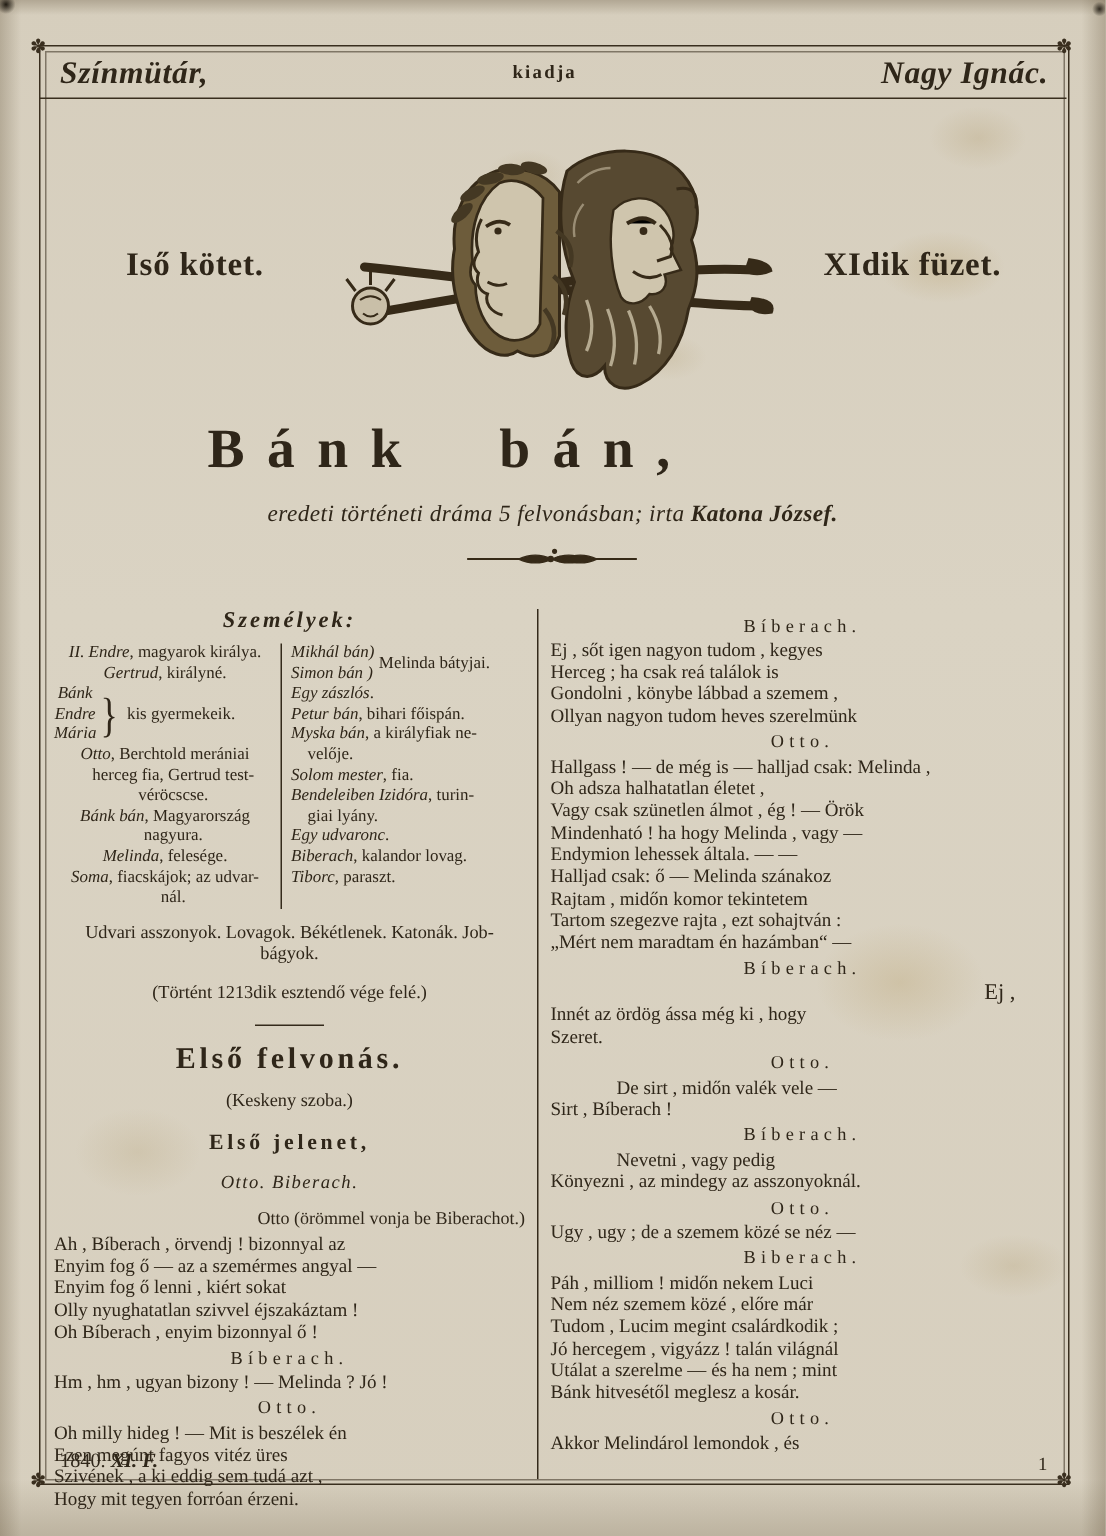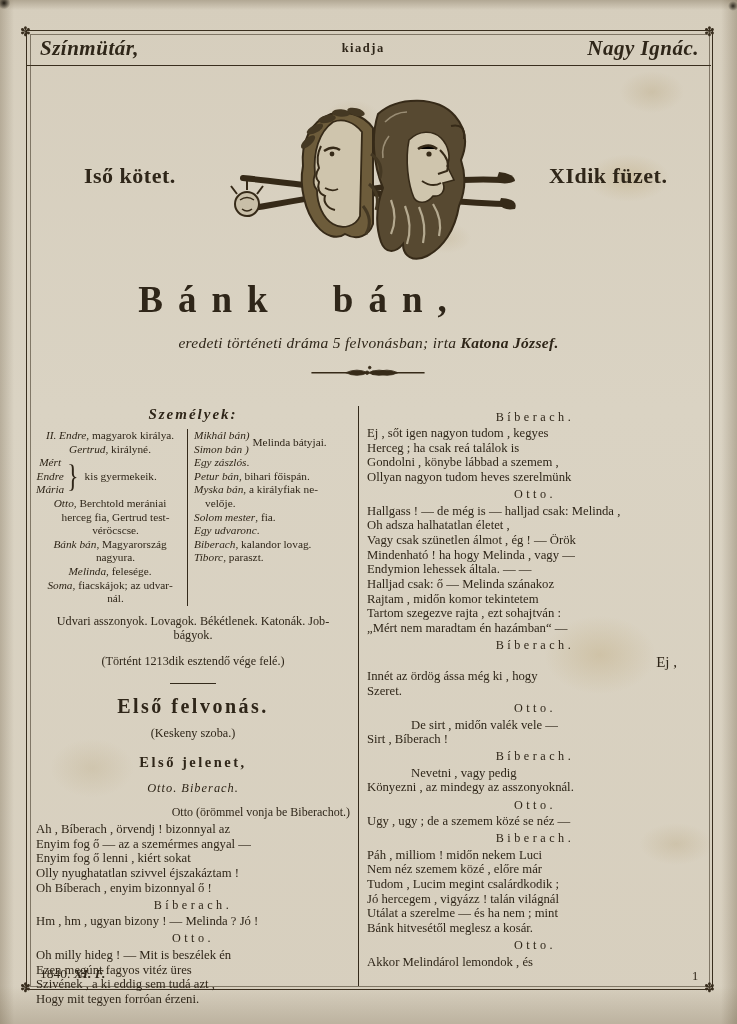--- a/index.html
+++ b/index.html
@@ -163,21 +163,21 @@
   <div class="coldiv"></div>
 
   <div class="col col-left">
     <div class="personae-head">Személyek:</div>
     <div class="plist">
       <div class="plist-left">
           <div class="p-item"><span class="nm">II. Endre</span><span class="ds">, magyarok királya.</span></div>
           <div class="p-item"><span class="nm">Gertrud</span><span class="ds">, királyné.</span></div>
           <div class="grp">
             <div class="grp-names">
-              <span class="nm">Mért</span>
+              <span class="nm">Bánk</span>
               <span class="nm">Endre</span>
               <span class="nm">Mária</span>
             </div>
             <div class="brace-glyph">}</div>
             <div class="grp-label">kis gyermekeik.</div>
           </div>
           <div class="p-item"><span class="nm">Otto</span><span class="ds">, Berchtold merániai
 herceg fia, Gertrud test-
 véröcscse.</span></div>
           <div class="p-item"><span class="nm">Bánk bán</span><span class="ds">, Magyarország
@@ -192,20 +192,22 @@
               <span class="nm">Mikhál bán)</span>
               <span class="nm">Simon bán )</span>
             </div>
             <div class="grp-label">Melinda bátyjai.</div>
           </div>
           <div class="p-item"><span class="nm">Egy zászlós</span><span class="ds">.</span></div>
           <div class="p-item"><span class="nm">Petur bán</span><span class="ds">, bihari főispán.</span></div>
           <div class="p-item"><span class="nm">Myska bán</span><span class="ds">, a királyfiak ne-
 velője.</span></div>
           <div class="p-item"><span class="nm">Solom mester</span><span class="ds">, fia.</span></div>
+          <div class="p-item"><span class="nm">Bendeleiben Izidóra</span><span class="ds">, turin-
+giai lyány.</span></div>
           <div class="p-item"><span class="nm">Egy udvaronc</span><span class="ds">.</span></div>
           <div class="p-item"><span class="nm">Biberach</span><span class="ds">, kalandor lovag.</span></div>
           <div class="p-item"><span class="nm">Tiborc</span><span class="ds">, paraszt.</span></div>
         </div>
     </div>
     <div class="pnote">
         <div class="cline">Udvari asszonyok. Lovagok. Békétlenek. Katonák. Job-</div>
         <div class="cline">bágyok.</div>
       </div>
     <div class="ptime">(Történt 1213dik esztendő vége felé.)</div>

